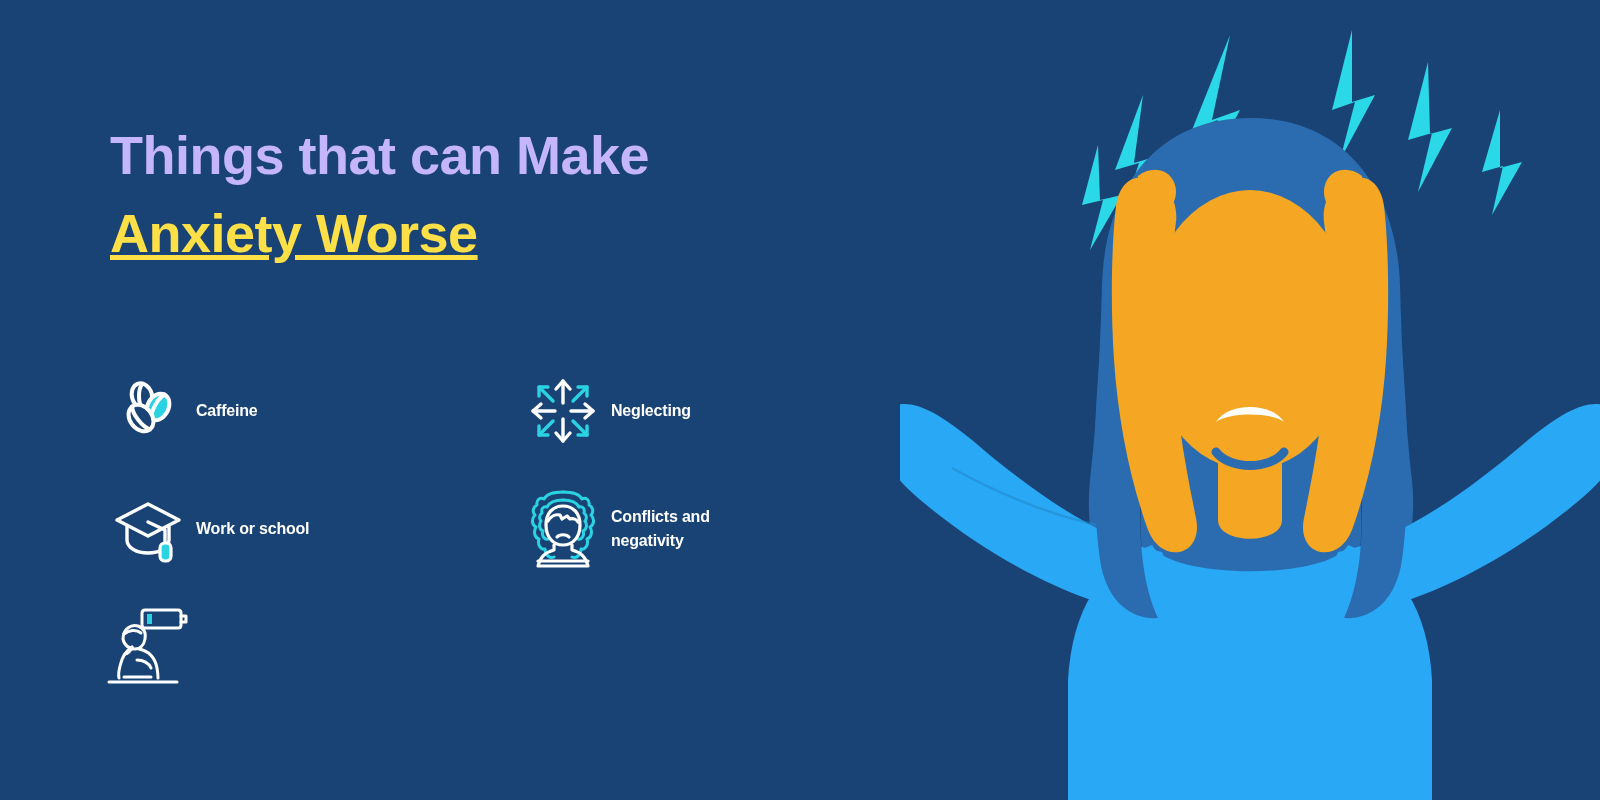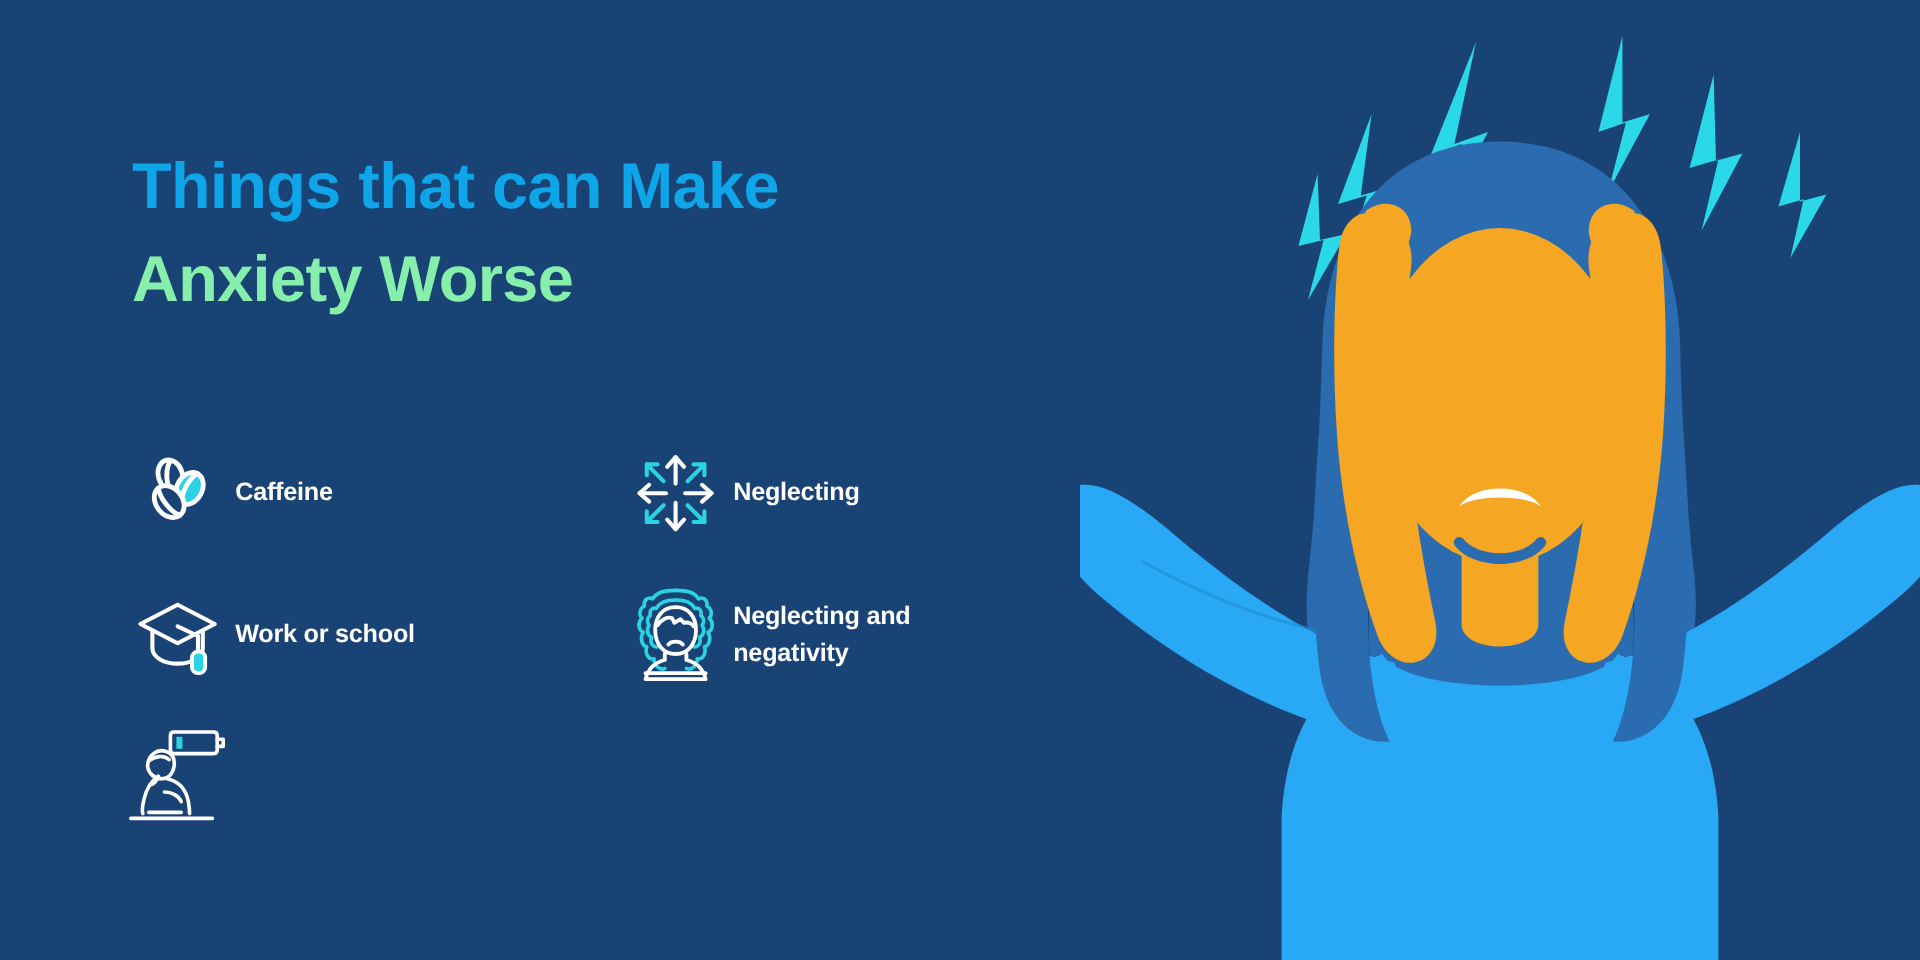--- a/index.html
+++ b/index.html
@@ -23,22 +23,22 @@
     width:780px;
   }
   .headline-line {
     display:block;
     font-size:54px;
     font-weight:bold;
     letter-spacing:-0.5px;
     line-height:1.45;
     white-space:nowrap;
   }
-  .headline-line.l1 { color:#0ea5e9; }
-  .headline-line.l2 { color:#86efac; }
+  .headline-line.l1 { color:#c4b5fd; }
+  .headline-line.l2 { color:#fde047;text-decoration:underline; }
 
   
   #items {
     position:absolute;
     left:110px; top:352px;
     width:900px;
     display:grid;
     grid-template-columns:415px 415px;
     grid-template-rows:118px 118px 118px;
   }
@@ -50,21 +50,21 @@
   .item-icon {
     width:76px; height:76px;
     flex:0 0 76px;
     display:flex;
     align-items:center;
     justify-content:center;
   }
   .item-icon svg { display:block; overflow:visible; }
   .item-label {
     color:#ffffff;
-    font-size:21px;
+    font-size:16px;
     font-weight:bold;
     line-height:1.5;
     letter-spacing:-0.2px;
     max-width:250px;
   }
 
   
   #illustration {
     position:absolute;
     right:0; top:0;
@@ -179,21 +179,21 @@
             <path d="M24 33 C27 28 32 26 36 27 L38 31 L43 28 L46 31
                      C50 30 53 32 54 34"></path>
 
             <path d="M33 49 C35.5 46 42.5 46 45 49"></path>
 
             <path d="M30 57 L30 62 C22 64 16 69 14 78 L64 78 C62 69 56 64 48 62 L48 57"></path>
             <line x1="14" y1="73" x2="64" y2="73"></line>
           </g>
         </svg>
       </span>
-      <span class="item-label"><span>Neglecting and</span><br><span>negativity</span></span>
+      <span class="item-label"><span>Conflicts and</span><br><span>negativity</span></span>
     </div>
 
     <div class="item">
       <span class="item-icon">
         <svg width="86" height="86" viewBox="0 0 86 86">
 
           <g fill="none" stroke="#ffffff" stroke-width="3" stroke-linejoin="round" stroke-linecap="round">
             <path d="M40 6 L73 6 C75 6 76 7 76 9 L76 21 C76 23 75 24 73 24 L40 24
                      C38 24 37 23 37 21 L37 9 C37 7 38 6 40 6 Z"></path>
             <path d="M76 12 L81 12 L81 18 L76 18"></path>

